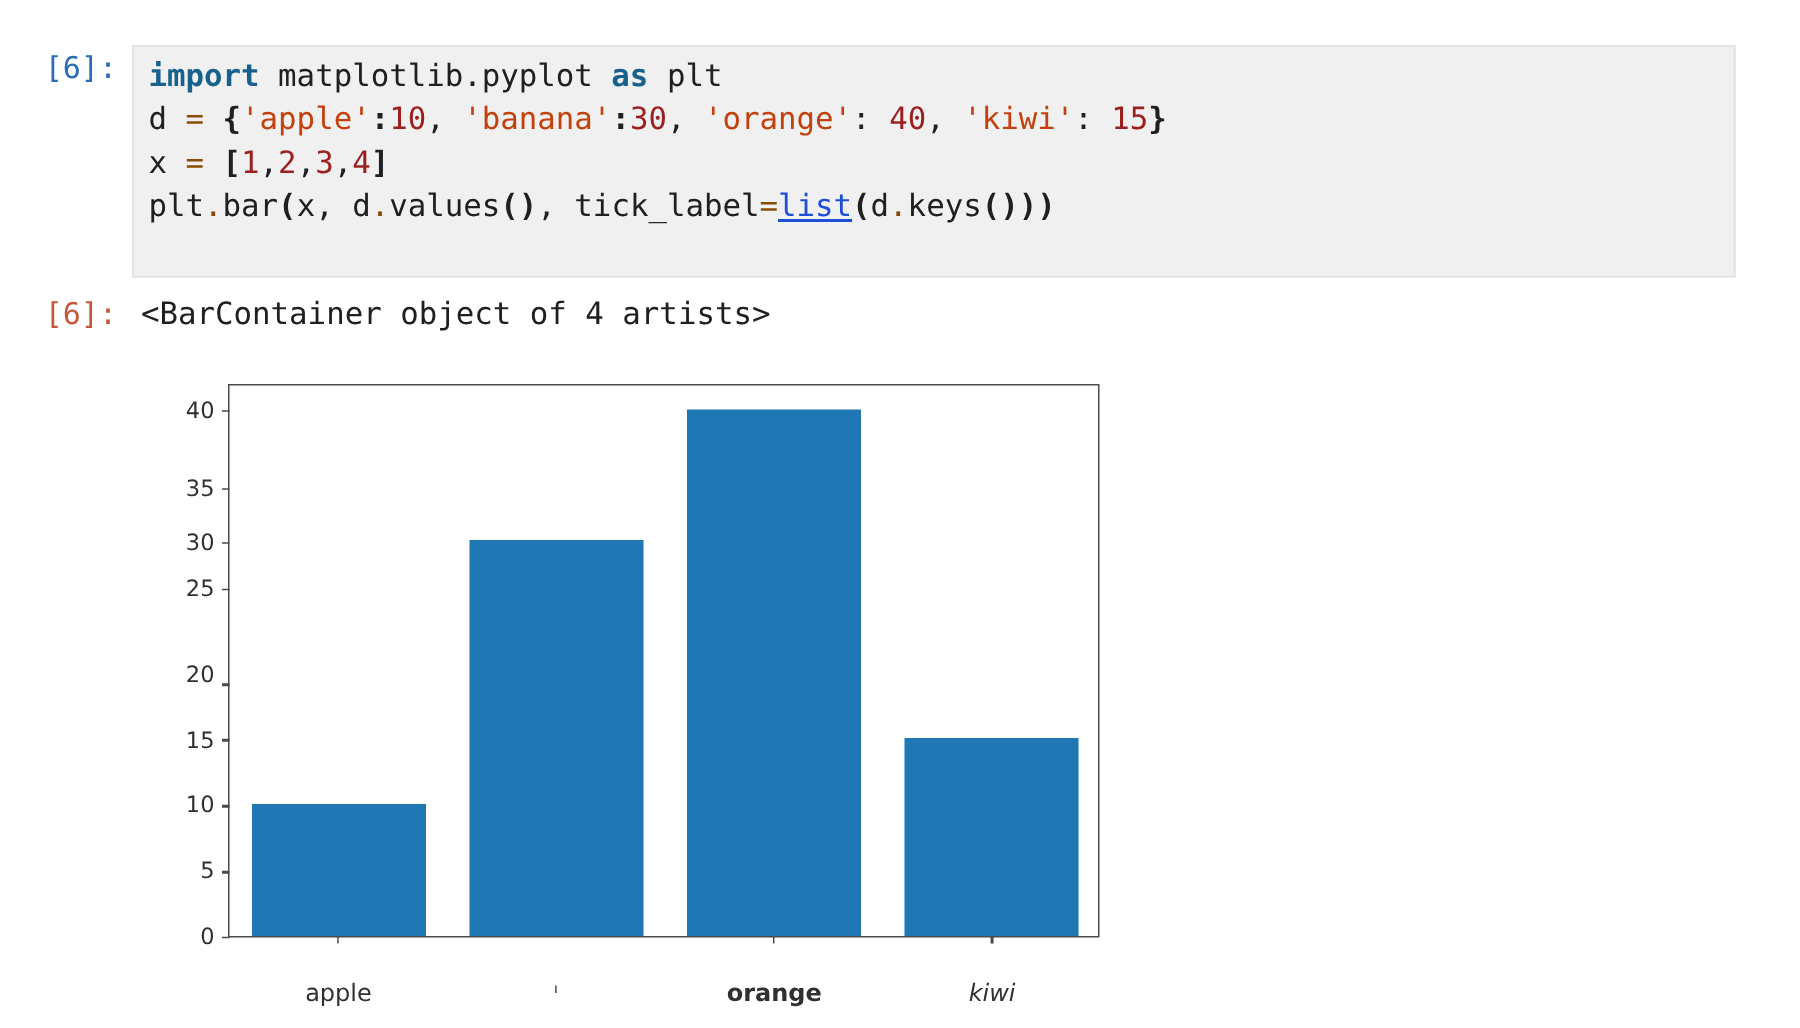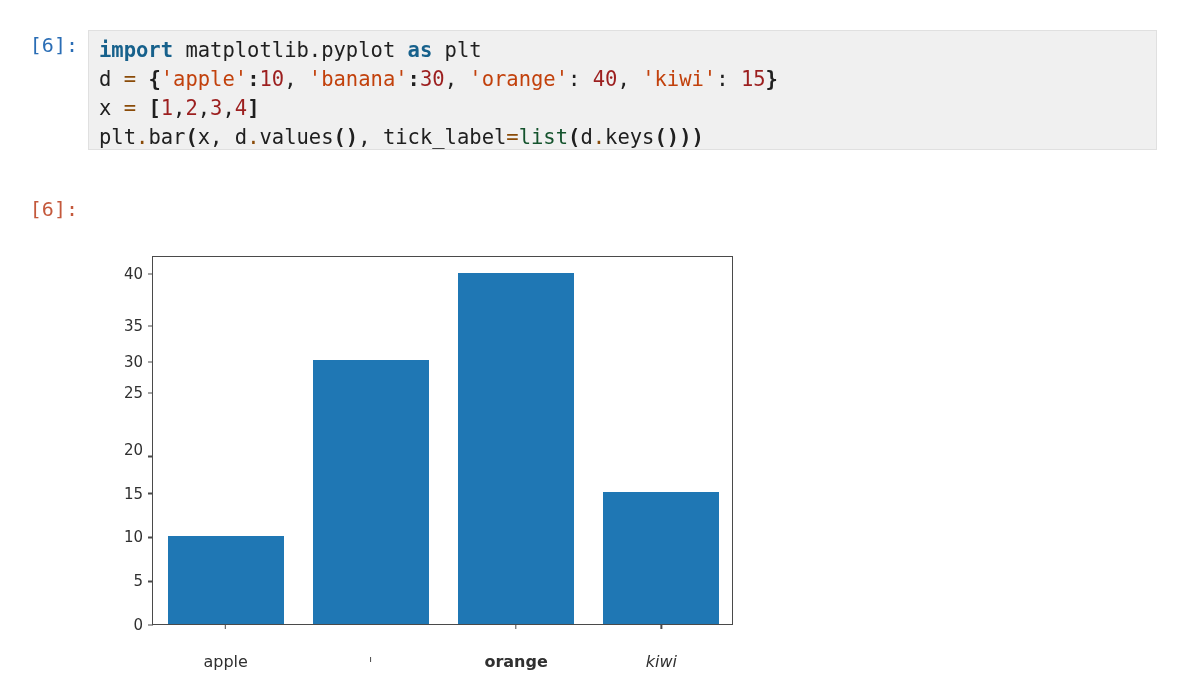--- a/index.html
+++ b/index.html
@@ -39,37 +39,37 @@
   .prompt-in  { color: #2a6db5; }
   .prompt-out { color: #c4593c; }
 
   .code-area {
     flex: 0 0 1069px;
     width: 1069px;
     background: #f0f0f0;
     border: 1px solid #e0e0e0;
     box-sizing: border-box;
     padding: 5px 10px 8px 10px;
-    height: 120px;
+    height: 155px;
   }
   .code-line {
     font-family: "DejaVu Sans Mono", "Liberation Mono", monospace;
     font-size: 20.5px;
     line-height: 29px;
     white-space: pre;
     color: #202020;
     letter-spacing: 0px;
   }
 
   
   .tok-kw      { color: #17618c; font-weight: bold; }
   .tok-str     { color: #c2410c; }
   .tok-num     { color: #9c1f1f; }
   .tok-op      { color: #8a4b08; }
-  .tok-builtin { color: #14532d; }
+  .tok-builtin { color: #1d4ed8; text-decoration: underline; }
   .tok-punct   { color: #202020; font-weight: bold; }
   .tok-plain   { color: #202020; }
 
   
   .cell-output-text {
     position: absolute;
     left: 0;
     top: 194px;
     width: 1200px;
     height: 30px;
@@ -174,20 +174,21 @@
   <div class="code-area">
     <div class="code-line"><span class="tok-kw">import</span><span class="tok-plain"> matplotlib.pyplot </span><span class="tok-kw">as</span><span class="tok-plain"> plt</span></div>
     <div class="code-line"><span class="tok-plain">d </span><span class="tok-op">=</span><span class="tok-plain"> </span><span class="tok-punct">{</span><span class="tok-str">'apple'</span><span class="tok-punct">:</span><span class="tok-num">10</span><span class="tok-plain">, </span><span class="tok-str">'banana'</span><span class="tok-punct">:</span><span class="tok-num">30</span><span class="tok-plain">, </span><span class="tok-str">'orange'</span><span class="tok-plain">: </span><span class="tok-num">40</span><span class="tok-plain">, </span><span class="tok-str">'kiwi'</span><span class="tok-plain">: </span><span class="tok-num">15</span><span class="tok-punct">}</span></div>
     <div class="code-line"><span class="tok-plain">x </span><span class="tok-op">=</span><span class="tok-plain"> </span><span class="tok-punct">[</span><span class="tok-num">1</span><span class="tok-plain">,</span><span class="tok-num">2</span><span class="tok-plain">,</span><span class="tok-num">3</span><span class="tok-plain">,</span><span class="tok-num">4</span><span class="tok-punct">]</span></div>
     <div class="code-line"><span class="tok-plain">plt</span><span class="tok-op">.</span><span class="tok-plain">bar</span><span class="tok-punct">(</span><span class="tok-plain">x, d</span><span class="tok-op">.</span><span class="tok-plain">values</span><span class="tok-punct">()</span><span class="tok-plain">, tick_label</span><span class="tok-op">=</span><span class="tok-builtin">list</span><span class="tok-punct">(</span><span class="tok-plain">d</span><span class="tok-op">.</span><span class="tok-plain">keys</span><span class="tok-punct">()))</span></div>
   </div>
 </div>
 
 <div class="cell-output-text">
   <div class="prompt prompt-out">[6]:</div>
+  <div class="out-text">&lt;BarContainer object of 4 artists&gt;</div>
 </div>
 
 <div class="cell-output-figure">
   <div class="figure">
     <div class="plot-area" id="plot-area">
       <div class="bars" id="bars-container">
           <div class="bar" style="left: 14.525px; width: 116.2px; height: 87.8571px; background: rgb(31, 119, 180);"></div>
           <div class="bar" style="left: 159.775px; width: 116.2px; height: 263.571px; background: rgb(31, 119, 180);"></div>
           <div class="bar" style="left: 305.025px; width: 116.2px; height: 351.429px; background: rgb(31, 119, 180);"></div>
           <div class="bar" style="left: 450.275px; width: 116.2px; height: 131.786px; background: rgb(31, 119, 180);"></div>

